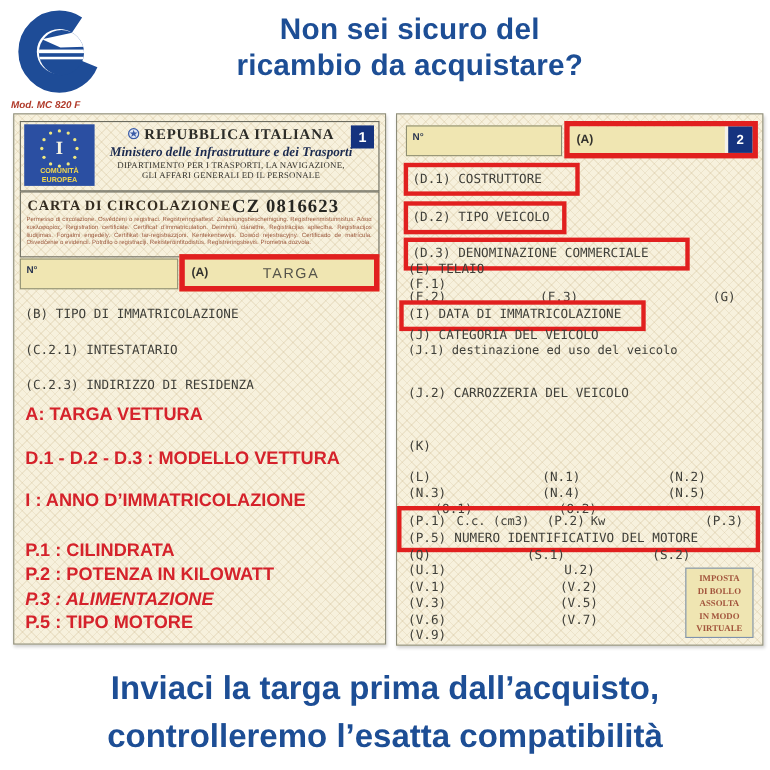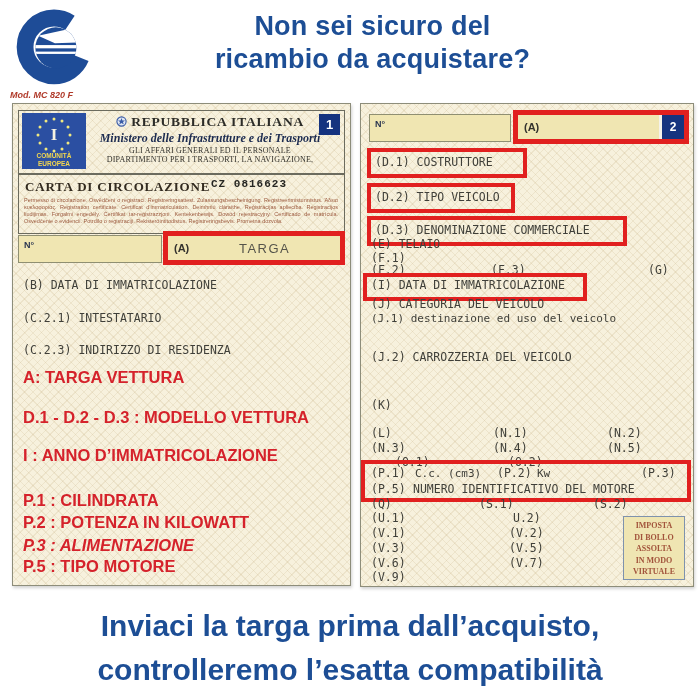--- a/index.html
+++ b/index.html
@@ -33,22 +33,22 @@
     color:#2c2c28;letter-spacing:0.8px;}
   .ministry{font-family:"Liberation Serif",serif;font-weight:bold;font-style:italic;
     font-size:12px;color:#1c2b50;margin-top:1px;}
   .dept{font-family:"Liberation Serif",serif;font-size:8px;line-height:9px;color:#33322d;
     letter-spacing:0.2px;}
   .pagenum{position:absolute;width:21px;height:21px;background:#15337f;color:#fff;
     font-weight:bold;font-size:13px;text-align:center;line-height:21px;}
   .carta-box{position:absolute;left:5px;top:70px;width:325px;height:58px;border:1.5px solid #6b6b5e;}
   .carta-title{position:absolute;left:6px;top:4px;font-family:"Liberation Serif",serif;
     font-weight:bold;font-size:13px;color:#332b20;letter-spacing:0.8px;}
-  .carta-serial{position:absolute;left:192px;top:3px;font-family:Liberation Mono, monospace;
-    font-weight:bold;font-size:11px;color:#262622;letter-spacing:1px;text-align:right;}
+  .carta-serial{position:absolute;left:192px;top:3px;font-family:Liberation Serif, serif;
+    font-weight:bold;font-size:17px;color:#262622;letter-spacing:1px;text-align:right;}
   .fine-print{position:absolute;left:5px;top:22px;width:314px;height:33px;overflow:hidden;
     font-size:5.5px;line-height:6.9px;color:#9c5a3f;text-align:justify;}
   
   .yfield{position:absolute;background:#f0e6b2;border:1px solid #8f8f72;}
   .nlabel{position:absolute;left:5px;top:4px;font-size:9px;font-weight:bold;color:#2a3550;}
   .redfield{position:absolute;border:5px solid #e1201f;background:#f0e6b2;display:flex;align-items:center;}
   .acode{font-size:11px;font-weight:bold;color:#33322d;margin-left:6px;}
   .alabel{flex:1;text-align:center;font-size:13px;color:#55544a;letter-spacing:1.5px;}
   
   .ln{position:absolute;font-family:"DejaVu Sans Mono",monospace;font-size:11.5px;
@@ -124,41 +124,41 @@
       </div>
       <div class="title-block">
         <div class="republic">
           <svg width="11" height="11" viewBox="0 0 12 12" style="vertical-align:-1px">
             <circle cx="6" cy="6" r="5" fill="#dfe6f2" stroke="#3a5ba6" stroke-width="1.2"></circle>
             <polygon points="6,2.2 7,4.8 9.8,4.8 7.6,6.5 8.5,9.2 6,7.6 3.5,9.2 4.4,6.5 2.2,4.8 5,4.8" fill="#3a5ba6"></polygon>
           </svg>
           <span>REPUBBLICA ITALIANA</span>
         </div>
         <div class="ministry">Ministero delle Infrastrutture e dei Trasporti</div>
+        <div class="dept">DIPARTIMENTO PER I TRASPORTI, LA NAVIGAZIONE,</div>
         <div class="dept">GLI AFFARI GENERALI ED IL PERSONALE</div>
-        <div class="dept">DIPARTIMENTO PER I TRASPORTI, LA NAVIGAZIONE,</div>
       </div>
       <div class="pagenum" style="right:4px;top:3px;">1</div>
     </div>
 
     <div class="carta-box">
       <div class="carta-title">CARTA DI CIRCOLAZIONE</div>
       <div class="carta-serial">CZ 0816623</div>
       <div class="fine-print">Permesso di circolazione. Osvědčení o registraci. Registreringsattest. Zulassungsbescheinigung. Registreerimistunnistus. Άδεια κυκλοφορίας. Registration certificate. Certificat d’immatriculation. Deimhniú cláraithe. Reģistrācijas apliecība. Registracijos liudijimas. Forgalmi engedély. Ċertifikat tar-reġistrazzjoni. Kentekenbewijs. Dowód rejestracyjny. Certificado de matrícula. Osvedčenie o evidencii. Potrdilo o registraciji. Rekisteröintitodistus. Registreringsbevis. Prometna dozvola.</div>
     </div>
 
     <div class="yfield" style="left:5px;top:131px;width:142px;height:26px;">
       <span class="nlabel">N°</span>
     </div>
     <div class="redfield" style="left:150px;top:127px;width:172px;height:24px;">
       <span class="acode">(A)</span>
       <span class="alabel">TARGA</span>
     </div>
 
-    <div class="ln" style="left:10px;top:174px;">(B) DATA DI IMMATRICOLAZIONE</div>
+    <div class="ln" style="left:10px;top:174px;">(B) TIPO DI IMMATRICOLAZIONE</div>
     <div class="ln" style="left:10px;top:207px;">(C.2.1)  INTESTATARIO</div>
     <div class="ln" style="left:10px;top:239px;">(C.2.3)  INDIRIZZO DI RESIDENZA</div>
 
     <div class="ann" style="top:264px;">A: TARGA VETTURA</div>
     <div class="ann" style="top:304px;">D.1 - D.2 - D.3 : MODELLO VETTURA</div>
     <div class="ann" style="top:342px;">I : ANNO D’IMMATRICOLAZIONE</div>
     <div class="ann" style="top:387px;">P.1 : CILINDRATA</div>
     <div class="ann" style="top:409px;">P.2 : POTENZA IN KILOWATT</div>
     <div class="ann" style="top:432px;font-style:italic;">P.3 : ALIMENTAZIONE</div>
     <div class="ann" style="top:453px;">P.5 :  TIPO MOTORE</div>

